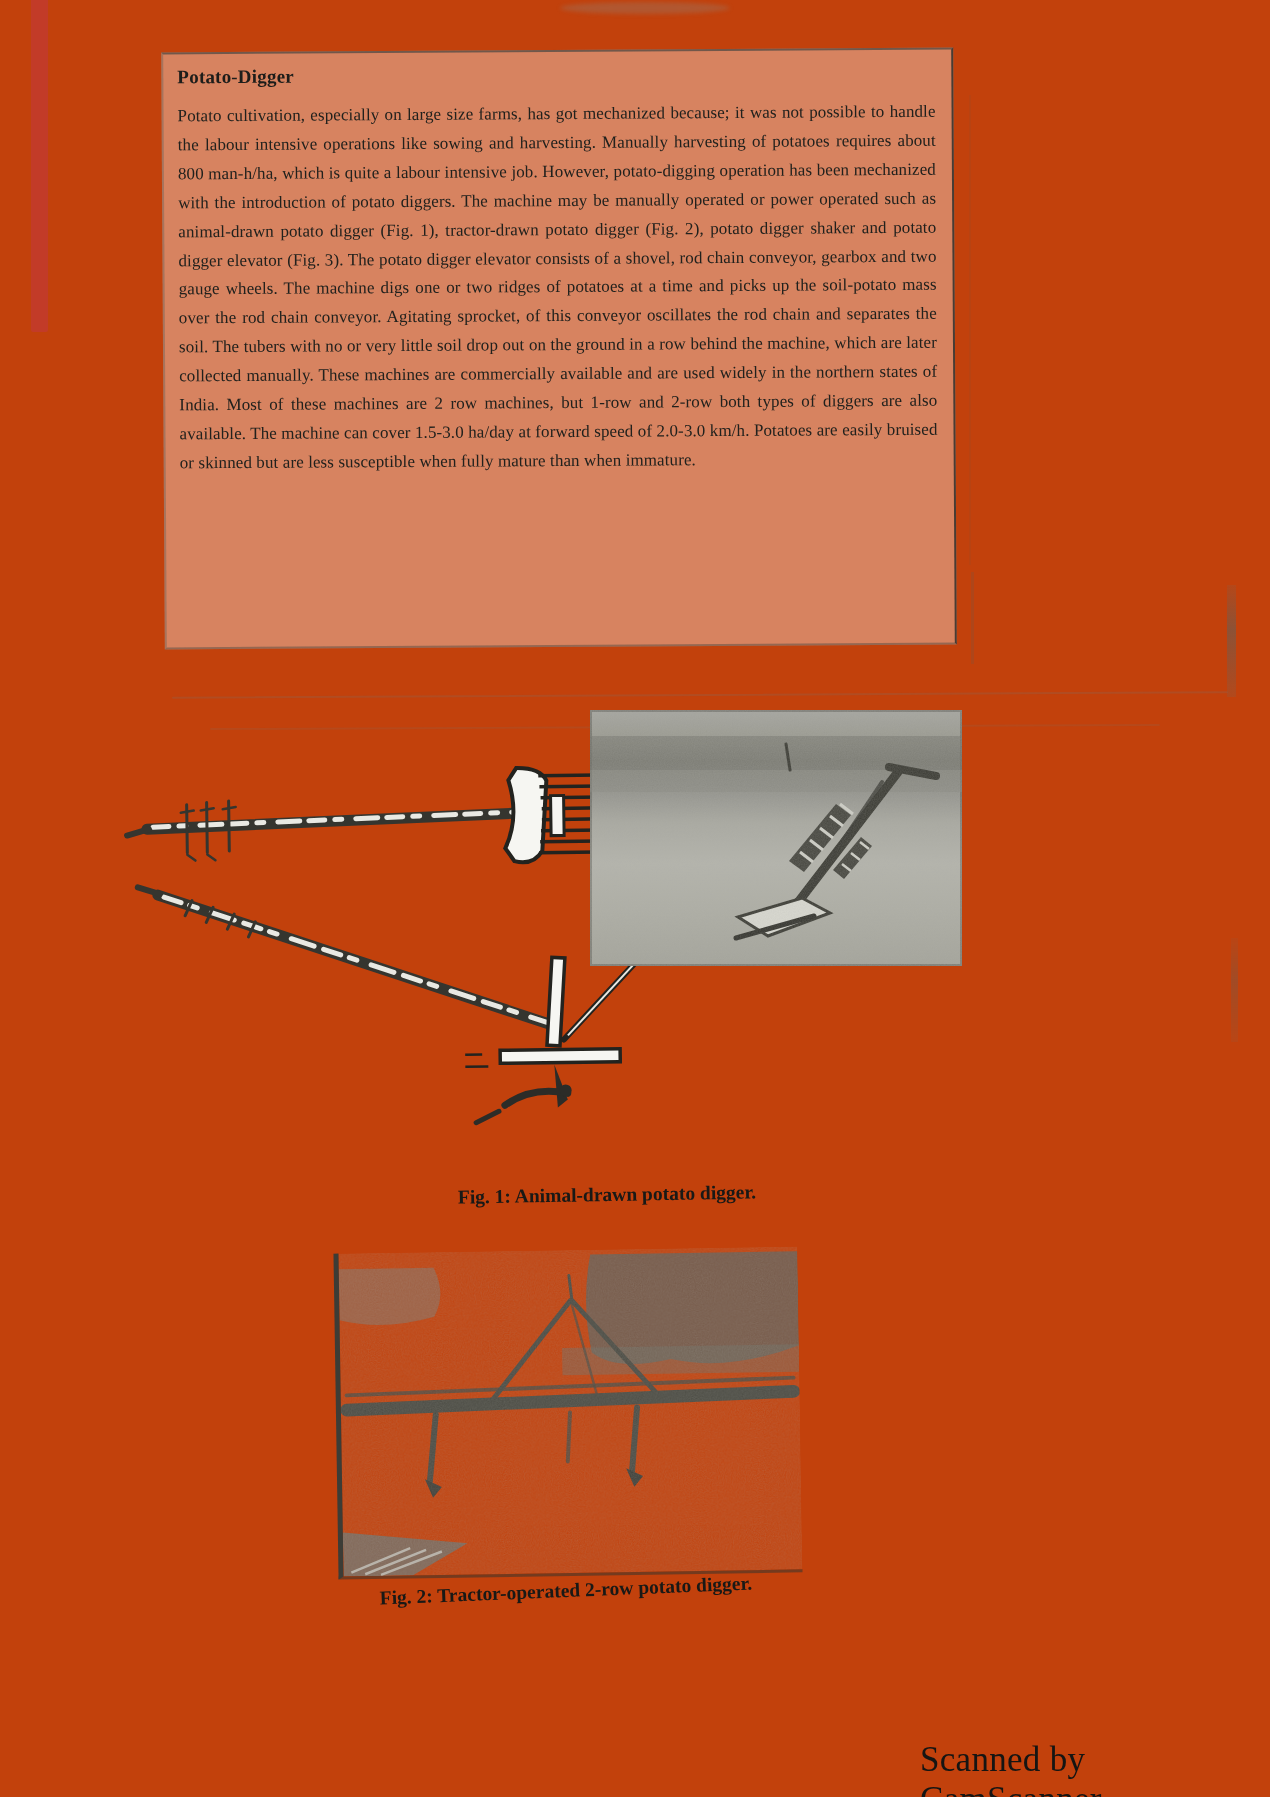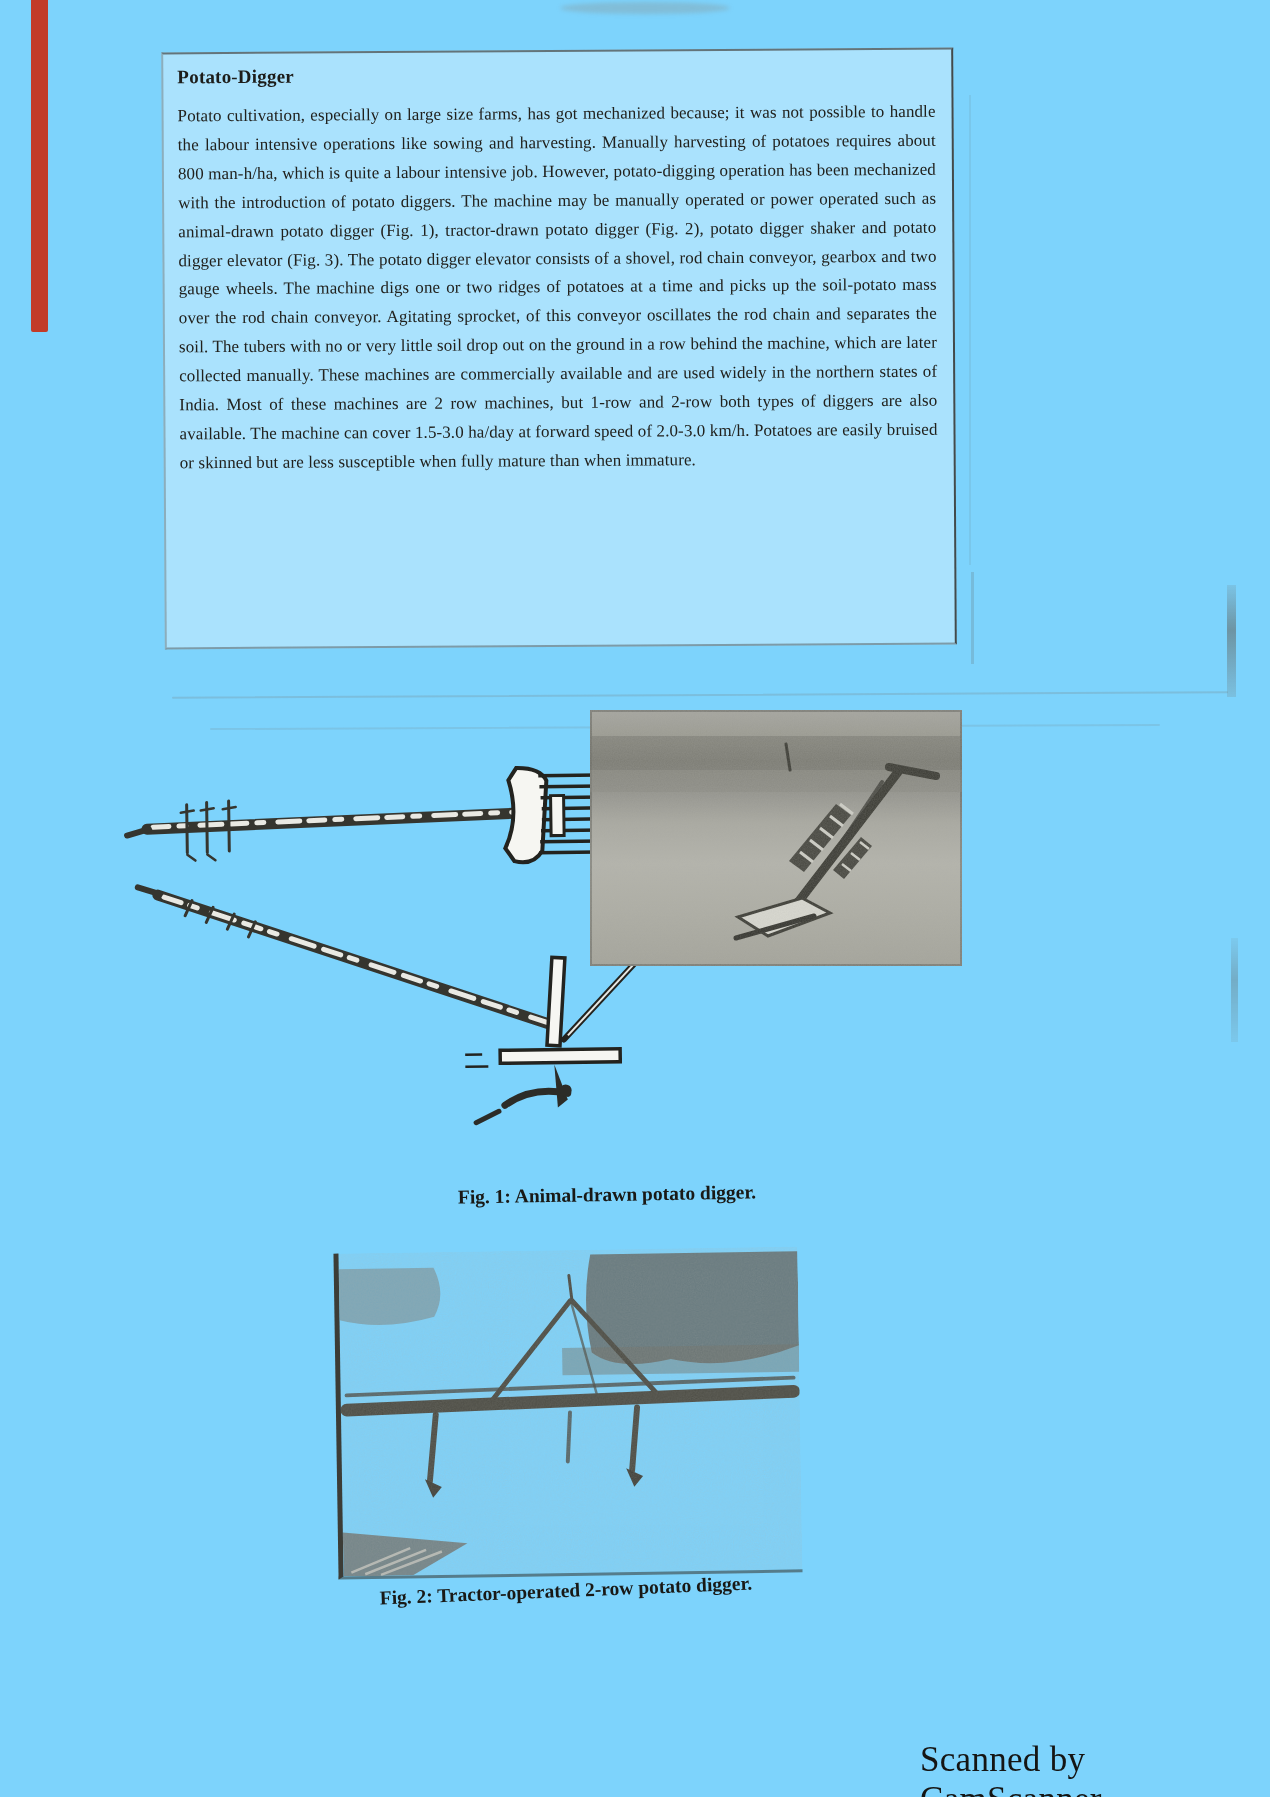--- a/index.html
+++ b/index.html
@@ -74,21 +74,21 @@
   .cap2{left:346px;top:1580px;width:440px;text-align:center;transform:rotate(-2.3deg);}
   .credit{
     position:absolute;left:920px;top:1740px;font-size:35px;color:#151513;
     font-family:"Liberation Serif", serif;letter-spacing:.3px;
   }
   svg{display:block;}
 </style>
 </head>
 <body>
 
-<div class="page" style="background: #7dd3fc;">
+<div class="page" style="background: #c2410c;">
 
   <svg width="0" height="0" style="position:absolute" aria-hidden="true">
     <defs>
       <filter id="noiseF" x="0" y="0" width="100%" height="100%">
         <feTurbulence type="fractalNoise" baseFrequency="0.85" numOctaves="2" result="n"></feTurbulence>
         <feColorMatrix in="n" type="matrix" values="0 0 0 0 0.44  0 0 0 0 0.44  0 0 0 0 0.41  0 0 0 0.55 0"></feColorMatrix>
       </filter>
     </defs>
   </svg>
 

